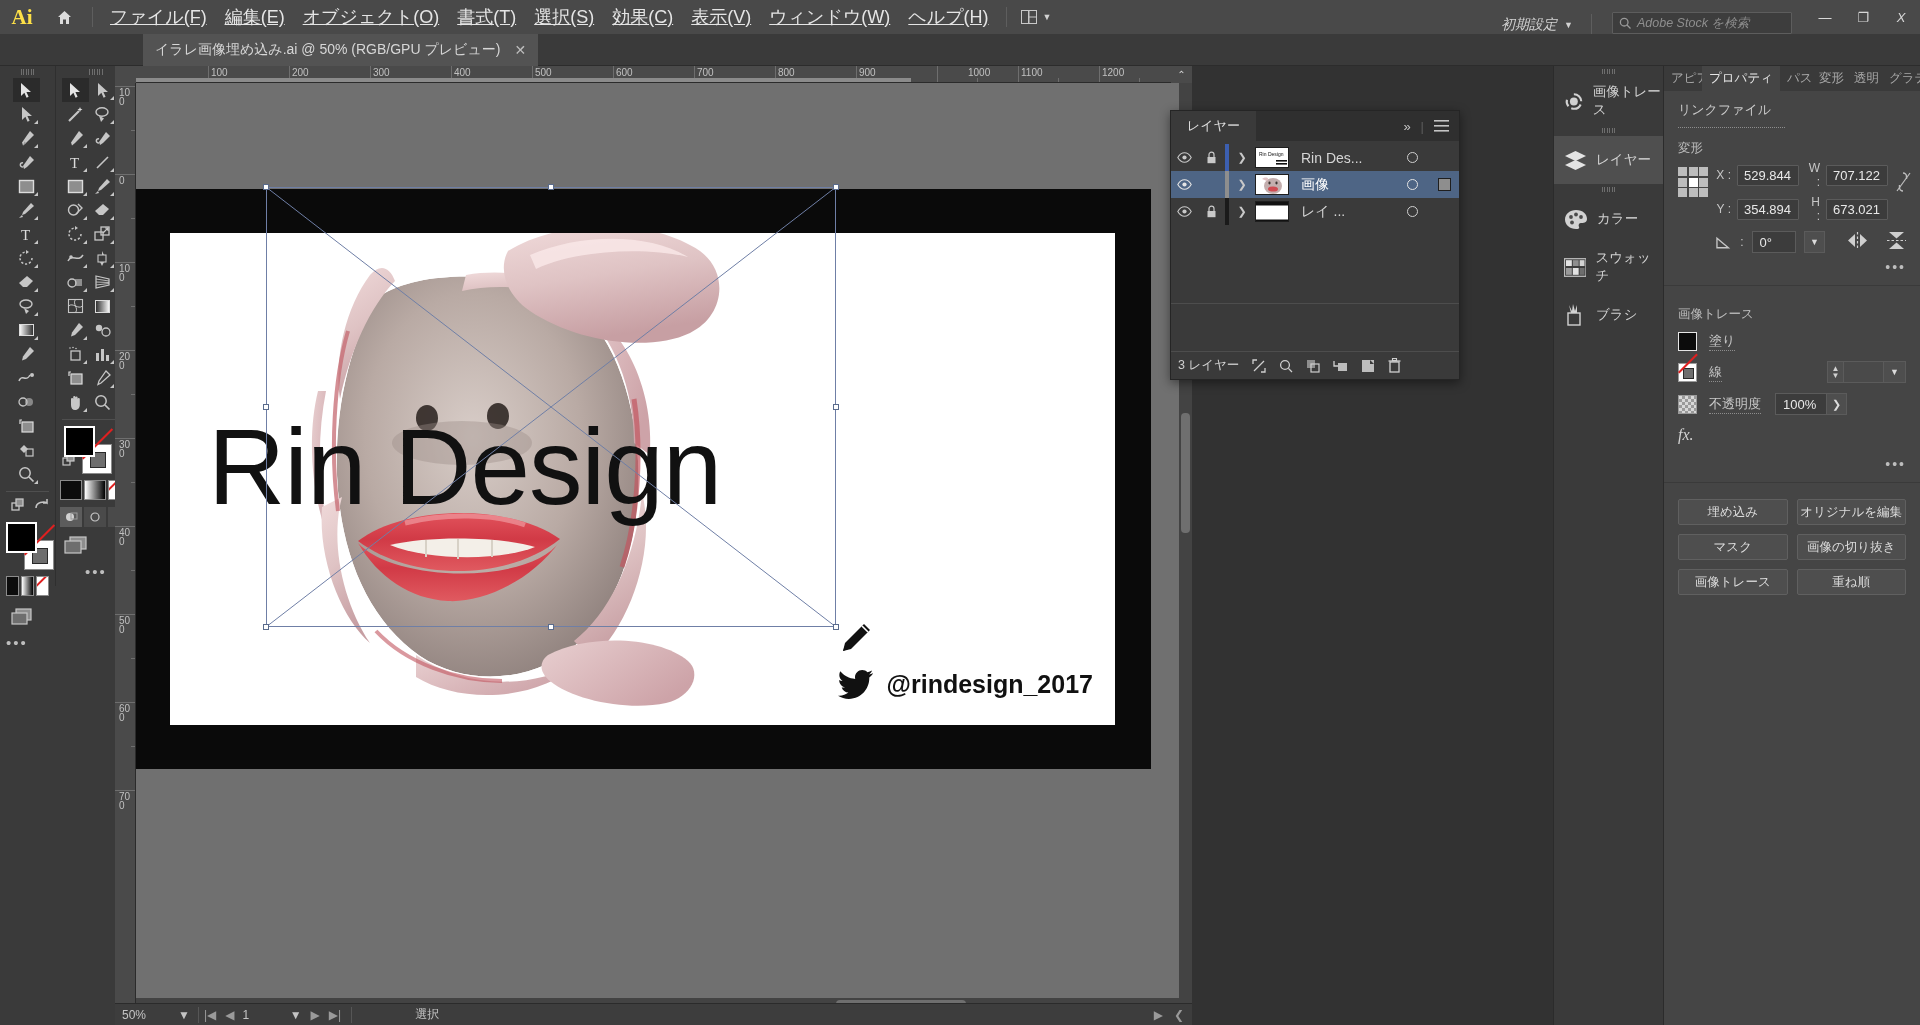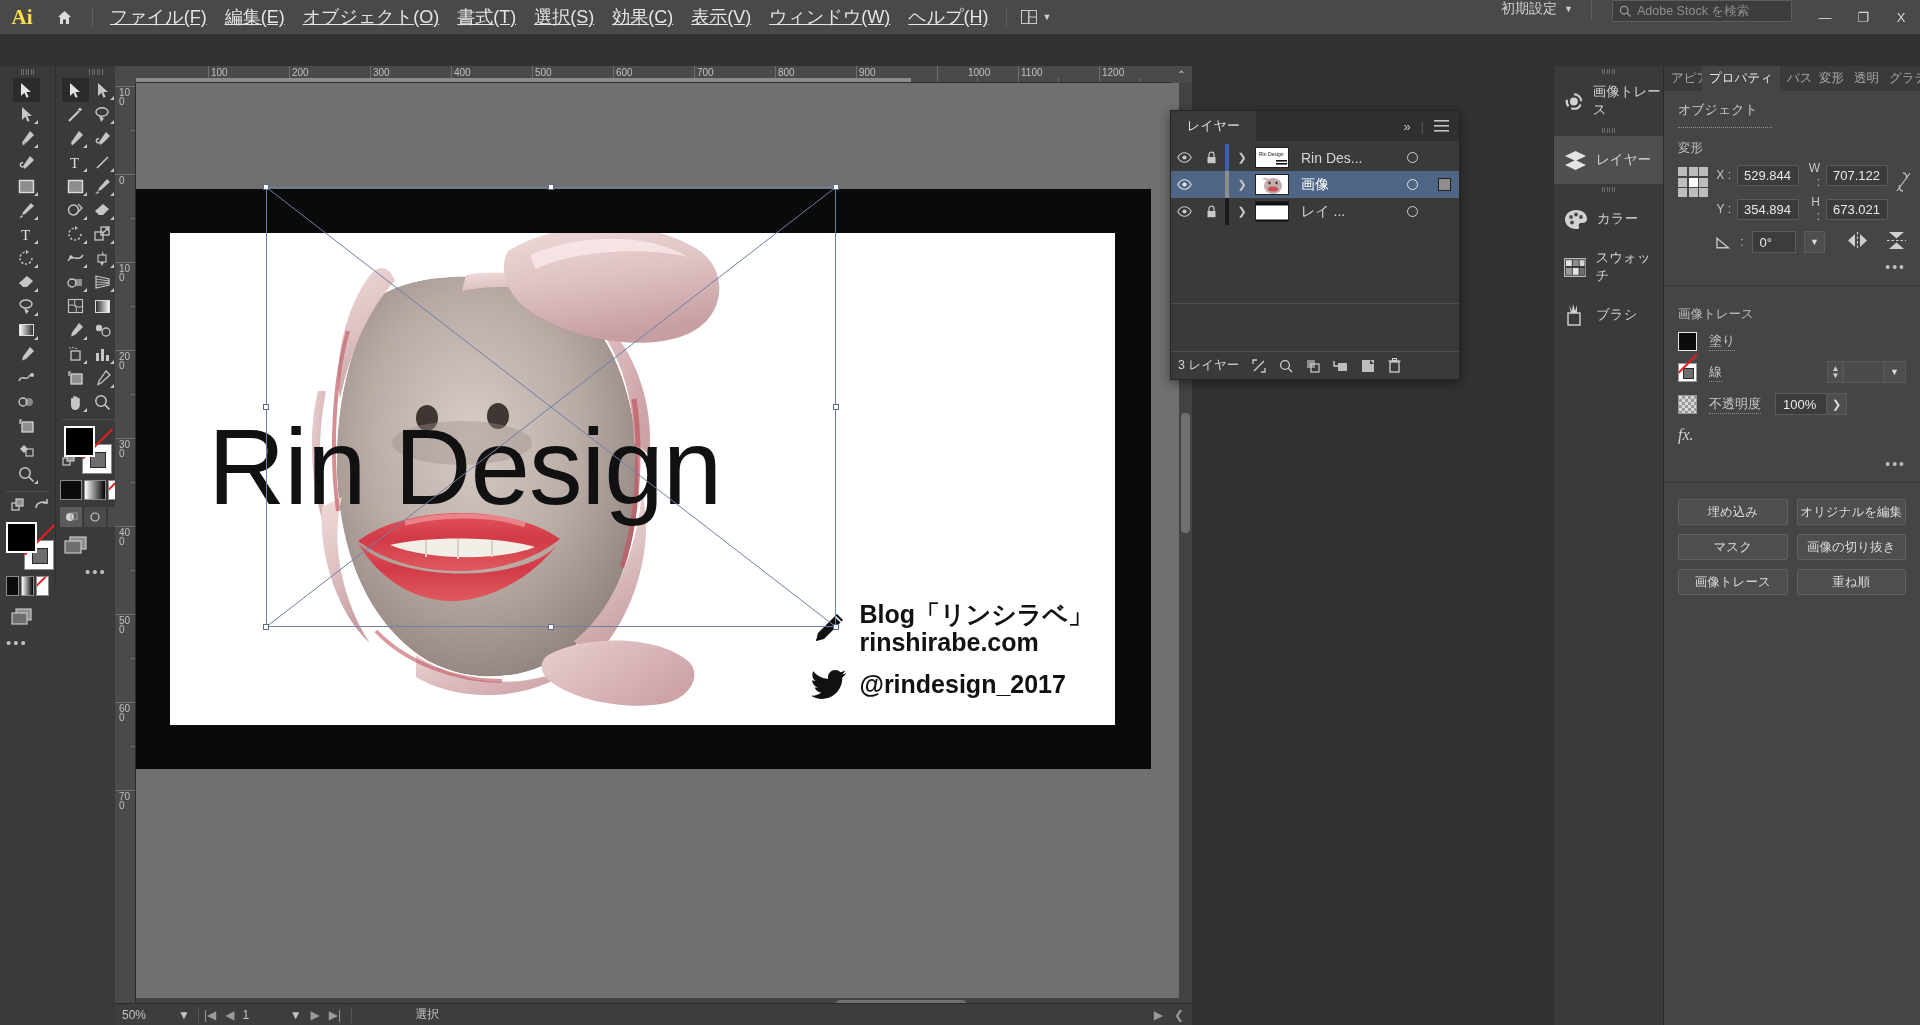--- a/index.html
+++ b/index.html
@@ -24,21 +24,21 @@
     color: #fde047; font-size: 21px; font-weight: bold; font-family: "Liberation Serif", serif;
   }
   .home-btn {
     width: 40px; height: 34px; display: flex; align-items: center; justify-content: center;
   }
   .menu-sep { width: 1px; height: 20px; background: #5e5e5e; margin: 0 8px; }
   .menu-items { display: flex; align-items: center; }
   .menu-item {
     padding: 4px 9px; color: #e5e5e5; font-size: 18px; white-space: nowrap; text-decoration: underline;
   }
-  .mb-right { margin-left: auto; display: flex; align-items: flex-start; height: 34px; }
+  .mb-right { margin-left: auto; display: flex; align-items: flex-end; height: 34px; font-style: italic; }
   .preset-sel { display: flex; align-items: center; gap: 7px; padding: 0 10px; font-size: 14px; color: #d2d2d2; }
   .stock-search {
     width: 180px; height: 22px; background: #3d3d3d; border: 1px solid #5d5d5d;
     display: flex; align-items: center; gap: 5px; padding: 0 6px; margin-left: 12px;
     color: #8e8e8e; font-size: 12.5px; border-radius: 1px;
   }
   .winbtns { display: flex; margin-left: 14px; }
   .winbtn { width: 38px; height: 34px; display: flex; align-items: center; justify-content: center; color: #d8d8d8; }
 
   
@@ -350,20 +350,26 @@
         <span>Adobe Stock を検索</span>
       </div>
       <div class="winbtns">
         <div class="winbtn">—</div>
         <div class="winbtn">❐</div>
         <div class="winbtn close">X</div>
       </div>
     </div>
   </div>
 
+  <div class="tabbar">
+    <div class="doctab">
+      <span>イラレ画像埋め込み.ai @ 50% (RGB/GPU プレビュー)</span>
+      <span class="tabclose">✕</span>
+    </div>
+  </div>
 
   <div class="toolbar">
 
     <div class="tool-col c1">
       <div class="grip">
           <i></i>
           <i></i>
           <i></i>
           <i></i>
           <i></i>
@@ -931,24 +937,20 @@
 
         <div class="rin-title">Rin Design</div>
 
         <div class="blog-block">
           <div class="blog-row">
             <svg width="36" height="36" viewBox="0 0 36 36">
               <path d="M26 4 L32 10 L13 29 L5 31 L7 23 Z" fill="#111"></path>
               <path d="M5 31 L7.5 24.5 L11.5 28.5 Z" fill="#111"></path>
               <path d="M24 6 L30 12" stroke="#fff" stroke-width="1.6"></path>
             </svg>
-            <div>
-              <div class="blog-line1">Blog「リンシラベ」</div>
-              <div class="blog-line2">rinshirabe.com</div>
-            </div>
           </div>
           <div class="twit-row">
             <svg width="36" height="30" viewBox="0 0 36 30">
               <path d="M35 4.2 c-1.3.6-2.7 1-4.1 1.2 1.5-.9 2.6-2.3 3.1-4 -1.4.8-2.9 1.4-4.5 1.8 -1.3-1.4-3.2-2.3-5.3-2.3 -4 0-7.2 3.3-7.2 7.3 0 .6.1 1.1.2 1.7 -6-.3-11.3-3.2-14.9-7.6 -.6 1.1-1 2.3-1 3.7 0 2.5 1.3 4.7 3.2 6 -1.2 0-2.3-.4-3.3-.9v.1c0 3.5 2.5 6.4 5.8 7.1 -.6.2-1.2.3-1.9.3 -.5 0-.9 0-1.4-.1 .9 2.9 3.6 5 6.7 5.1 -2.5 2-5.6 3.1-9 3.1 -.6 0-1.2 0-1.7-.1 3.2 2.1 7 3.3 11.1 3.3 13.3 0 20.5-11 20.5-20.6v-.9c1.4-1 2.6-2.3 3.6-3.7z" fill="#111"></path>
             </svg>
             <div class="twit-txt">@rindesign_2017</div>
           </div>
         </div>
       </div>
 
@@ -1190,21 +1192,21 @@
   <div class="props">
     <div class="pp-tabs">
       <div class="pp-tab" style="max-width:38px;">アピア</div>
       <div class="pp-tab active">プロパティ</div>
       <div class="pp-tab" style="max-width:32px;">パス</div>
       <div class="pp-tab" style="max-width:35px;">変形</div>
       <div class="pp-tab" style="max-width:35px;">透明</div>
       <div class="pp-tab" style="max-width:38px;">グラデ</div>
     </div>
 
-    <div class="pp-link">オブジェクト</div>
+    <div class="pp-link">リンクファイル</div>
 
     <div class="pp-sec-title">変形</div>
     <div class="xf-grid">
       <div class="anchor-grid">
         <i></i>
           <i></i>
           <i></i>
           <i></i>
           <i class="mid"></i>
           <i></i>

